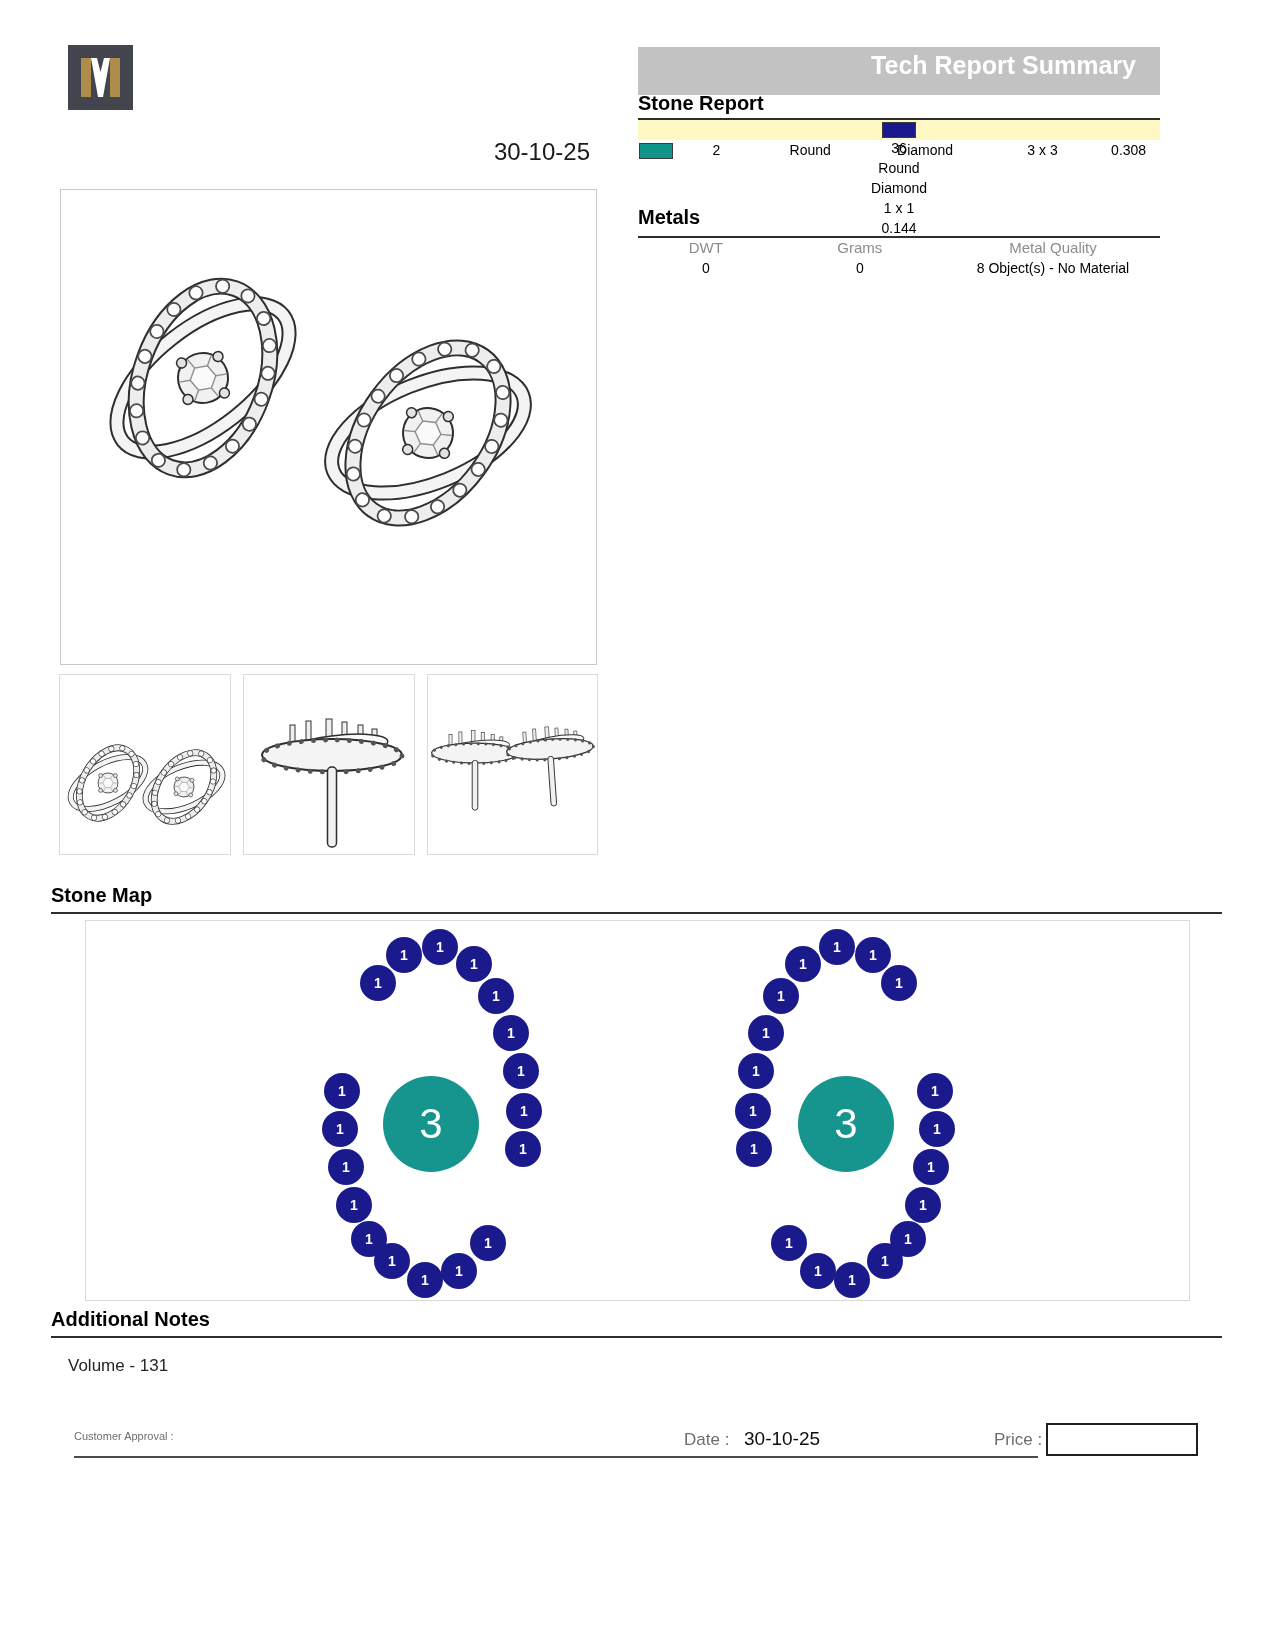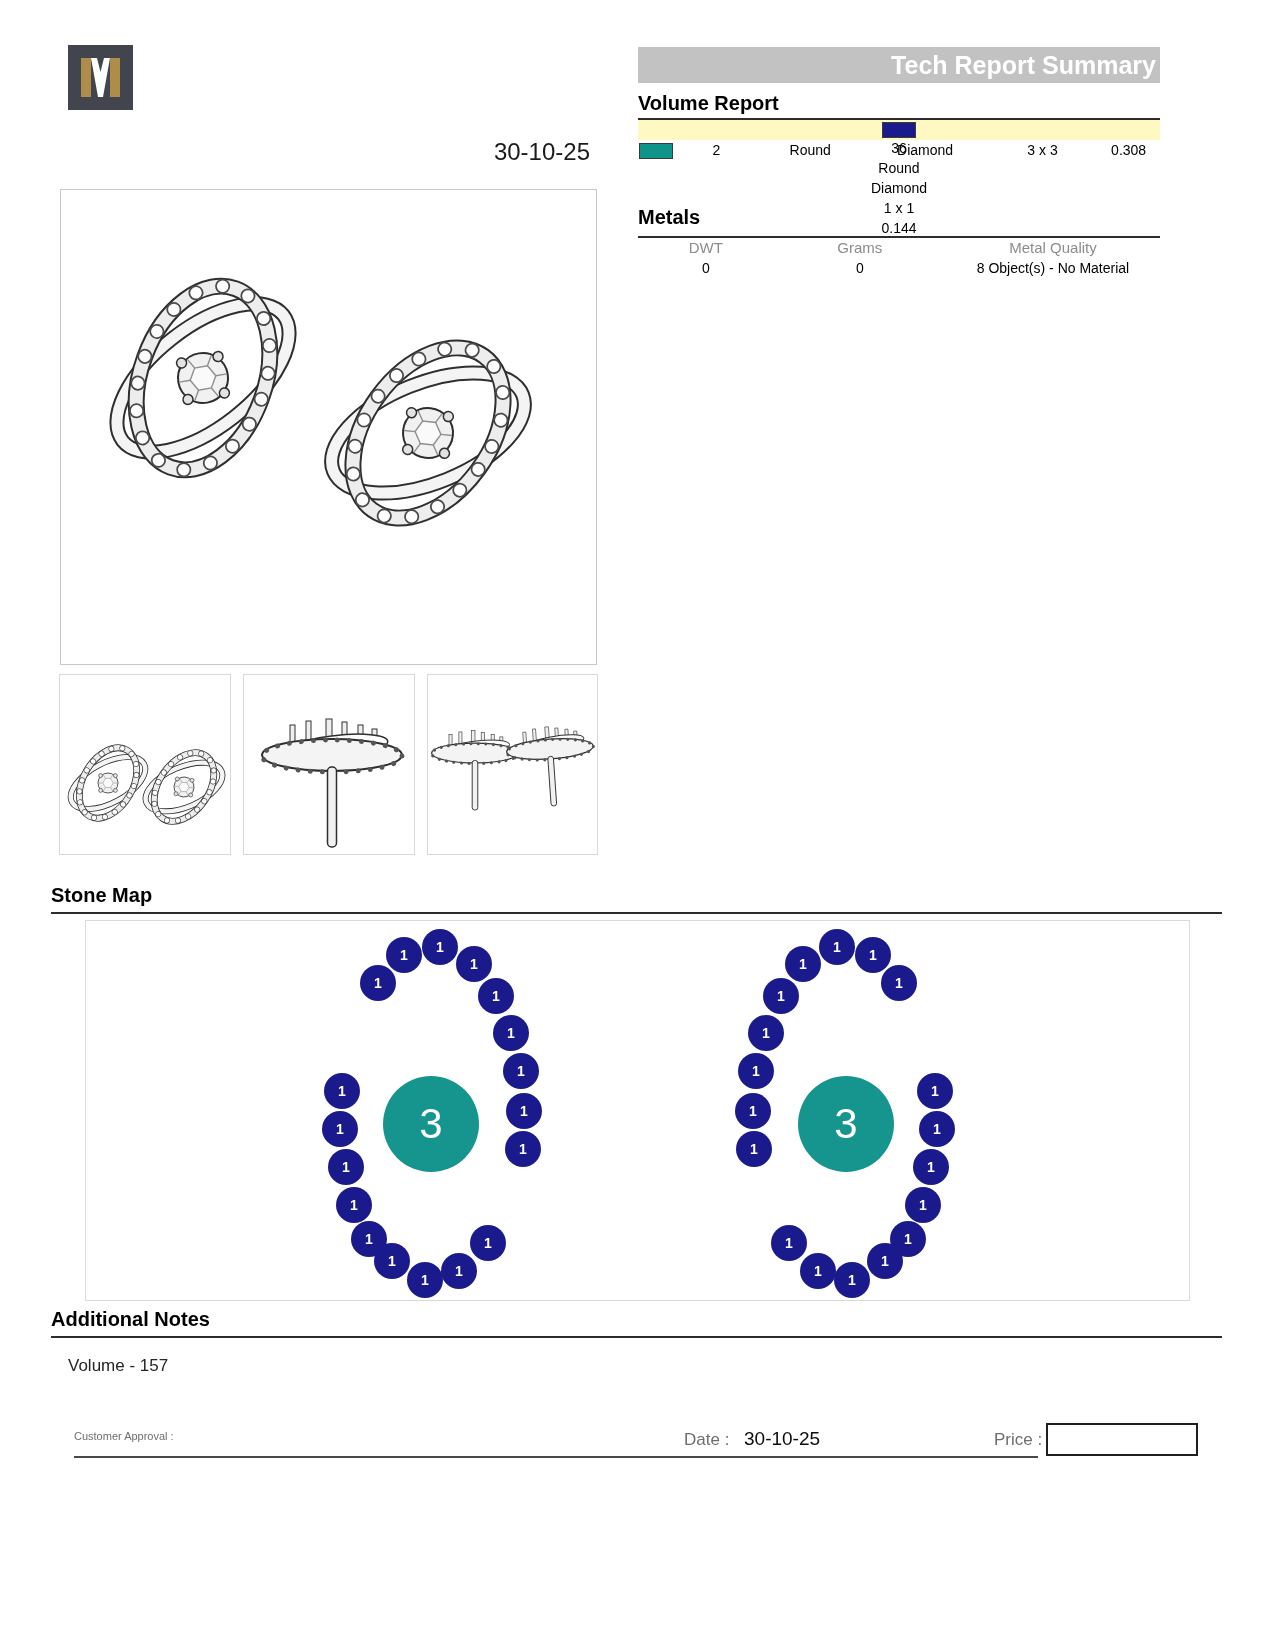--- a/index.html
+++ b/index.html
@@ -8,23 +8,23 @@
   .abs{position:absolute;}
 
   
   .logo{left:68px;top:45px;width:65px;height:65px;}
 
   
   .top-date{left:420px;top:138px;width:170px;text-align:right;
             font-size:24px;color:#1a1a1a;}
 
   
-  .title-bar{left:638px;top:47px;width:522px;height:36px;background:#c2c2c2;
+  .title-bar{left:638px;top:47px;width:522px;height:48px;background:#c2c2c2;
              color:#ffffff;font-size:25px;font-weight:700;text-align:right;
-             line-height:36px;padding-right:4px;box-sizing:border-box;}
+             line-height:36px;padding-right:24px;box-sizing:border-box;}
 
   .sec-title{font-size:20px;font-weight:700;color:#000;}
   .rule{height:2px;background:#2d2d2d;}
 
   
   .tbl{display:flex;flex-direction:column;}
   .trow{display:flex;align-items:center;}
   .trow.head{color:#8c8c8c;font-size:15px;height:20px;}
   .trow.body{color:#000;font-size:14px;height:20px;}
   .striped{background:#fef9c3;flex-direction:column;}
@@ -111,21 +111,21 @@
       <rect x="13" y="13" width="10" height="39" fill="#AE8C4A"></rect>
       <rect x="42" y="13" width="10" height="39" fill="#AE8C4A"></rect>
       <polygon points="23,13 29,13 32.5,27 36,13 42,13 35,52 30,52" fill="#ffffff"></polygon>
     </svg>
   </div>
 
   <div class="abs top-date">30-10-25</div>
 
   <div class="abs title-bar">Tech Report Summary</div>
 
-  <div class="abs sec-title sr-title">Volume Report</div>
+  <div class="abs sec-title sr-title">Stone Report</div>
   <div class="abs rule sr-rule"></div>
   <div class="abs tbl sr-table">
     <div class="trow body striped">
       <div class="c sr-c0">
           <span class="swatch" style="background: rgb(26, 26, 140);"></span>
         </div>
       <div class="c sr-c1">36</div>
       <div class="c sr-c2">Round</div>
       <div class="c sr-c3">Diamond</div>
       <div class="c sr-c4">1 x 1</div>
@@ -221,21 +221,21 @@
       <div class="stone stone-small" style="left: 804px; top: 300px; height: 36px; width: 36px; background: rgb(26, 26, 140);">1</div>
       <div class="stone stone-small" style="left: 781px; top: 322px; height: 36px; width: 36px; background: rgb(26, 26, 140);">1</div>
       <div class="stone stone-small" style="left: 748px; top: 341px; height: 36px; width: 36px; background: rgb(26, 26, 140);">1</div>
       <div class="stone stone-small" style="left: 714px; top: 332px; height: 36px; width: 36px; background: rgb(26, 26, 140);">1</div>
       <div class="stone stone-small" style="left: 685px; top: 304px; height: 36px; width: 36px; background: rgb(26, 26, 140);">1</div>
       <div class="stone stone-center" style="left: 712px; top: 155px; height: 96px; width: 96px; background: rgb(22, 148, 142);">3</div>
     </div>
 
   <div class="abs sec-title notes-title">Additional Notes</div>
   <div class="abs rule notes-rule"></div>
-  <div class="abs volume">Volume - 157</div>
+  <div class="abs volume">Volume - 131</div>
 
   <div class="abs cust-label">Customer Approval :</div>
   <div class="abs sig-line"></div>
   <div class="abs date-label">Date :</div>
   <div class="abs date-value">30-10-25</div>
   <div class="abs price-label">Price :</div>
   <div class="abs price-box"></div>
 
 </div>
 

